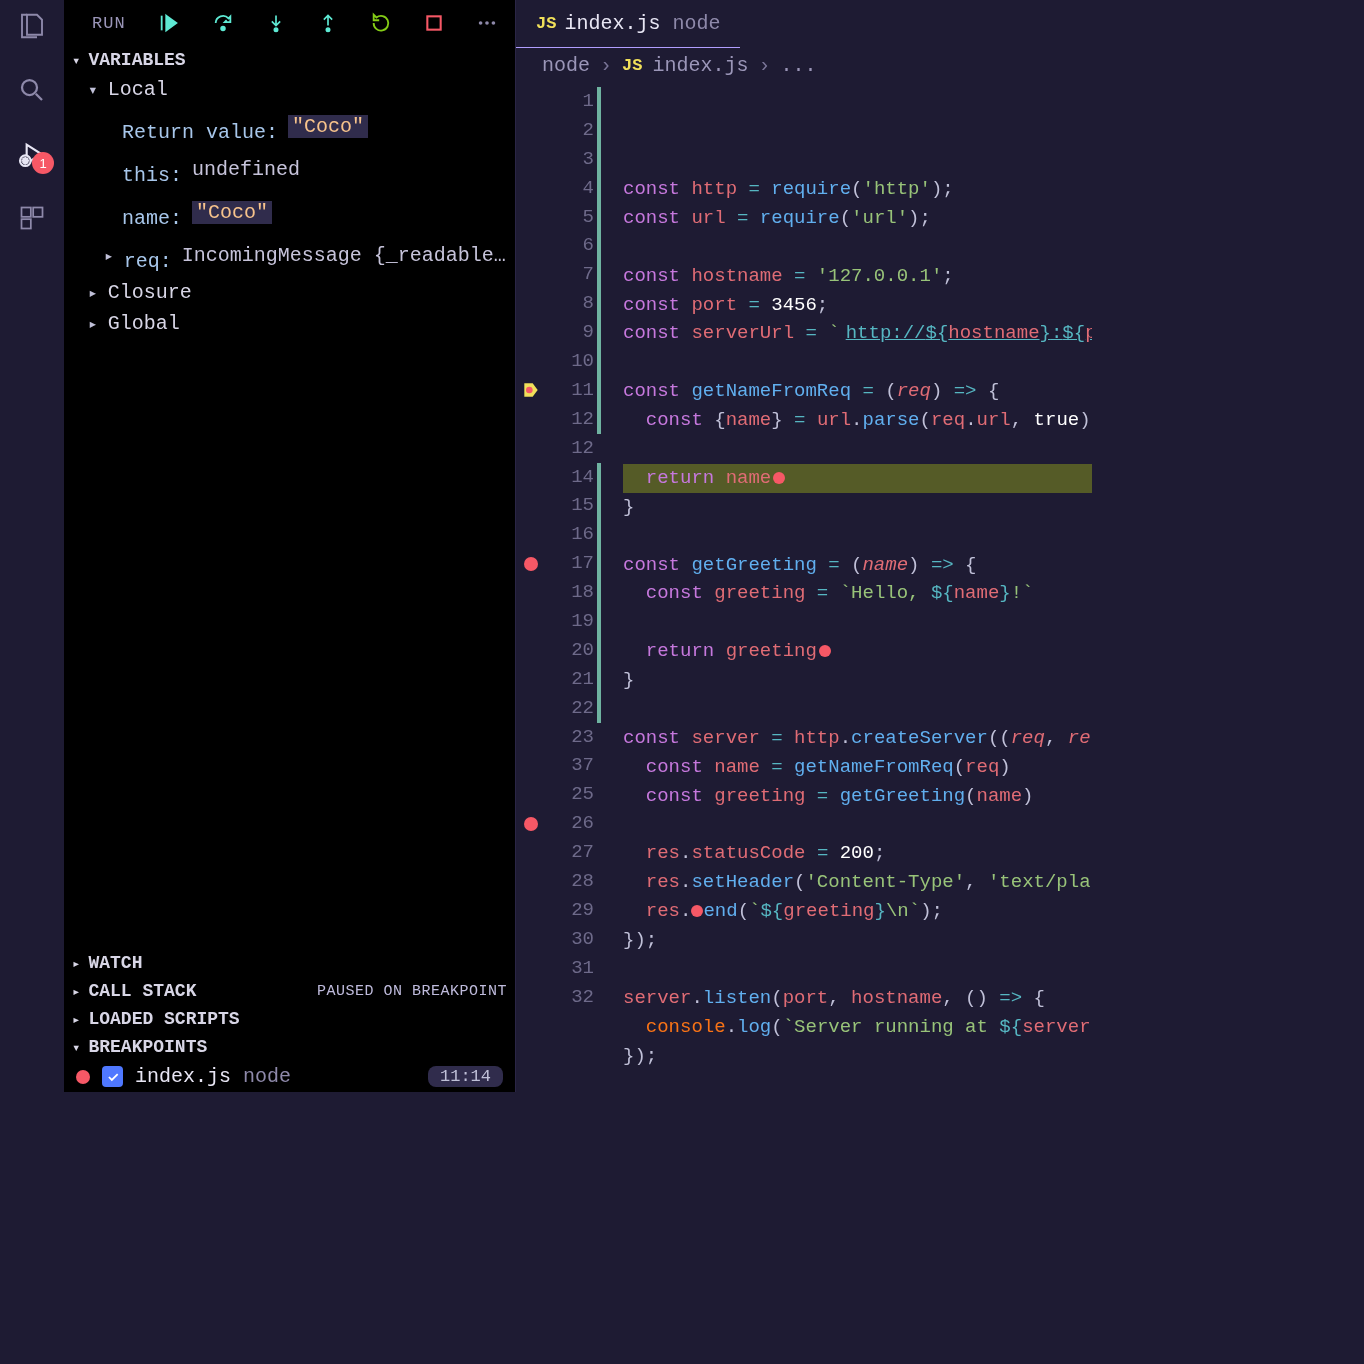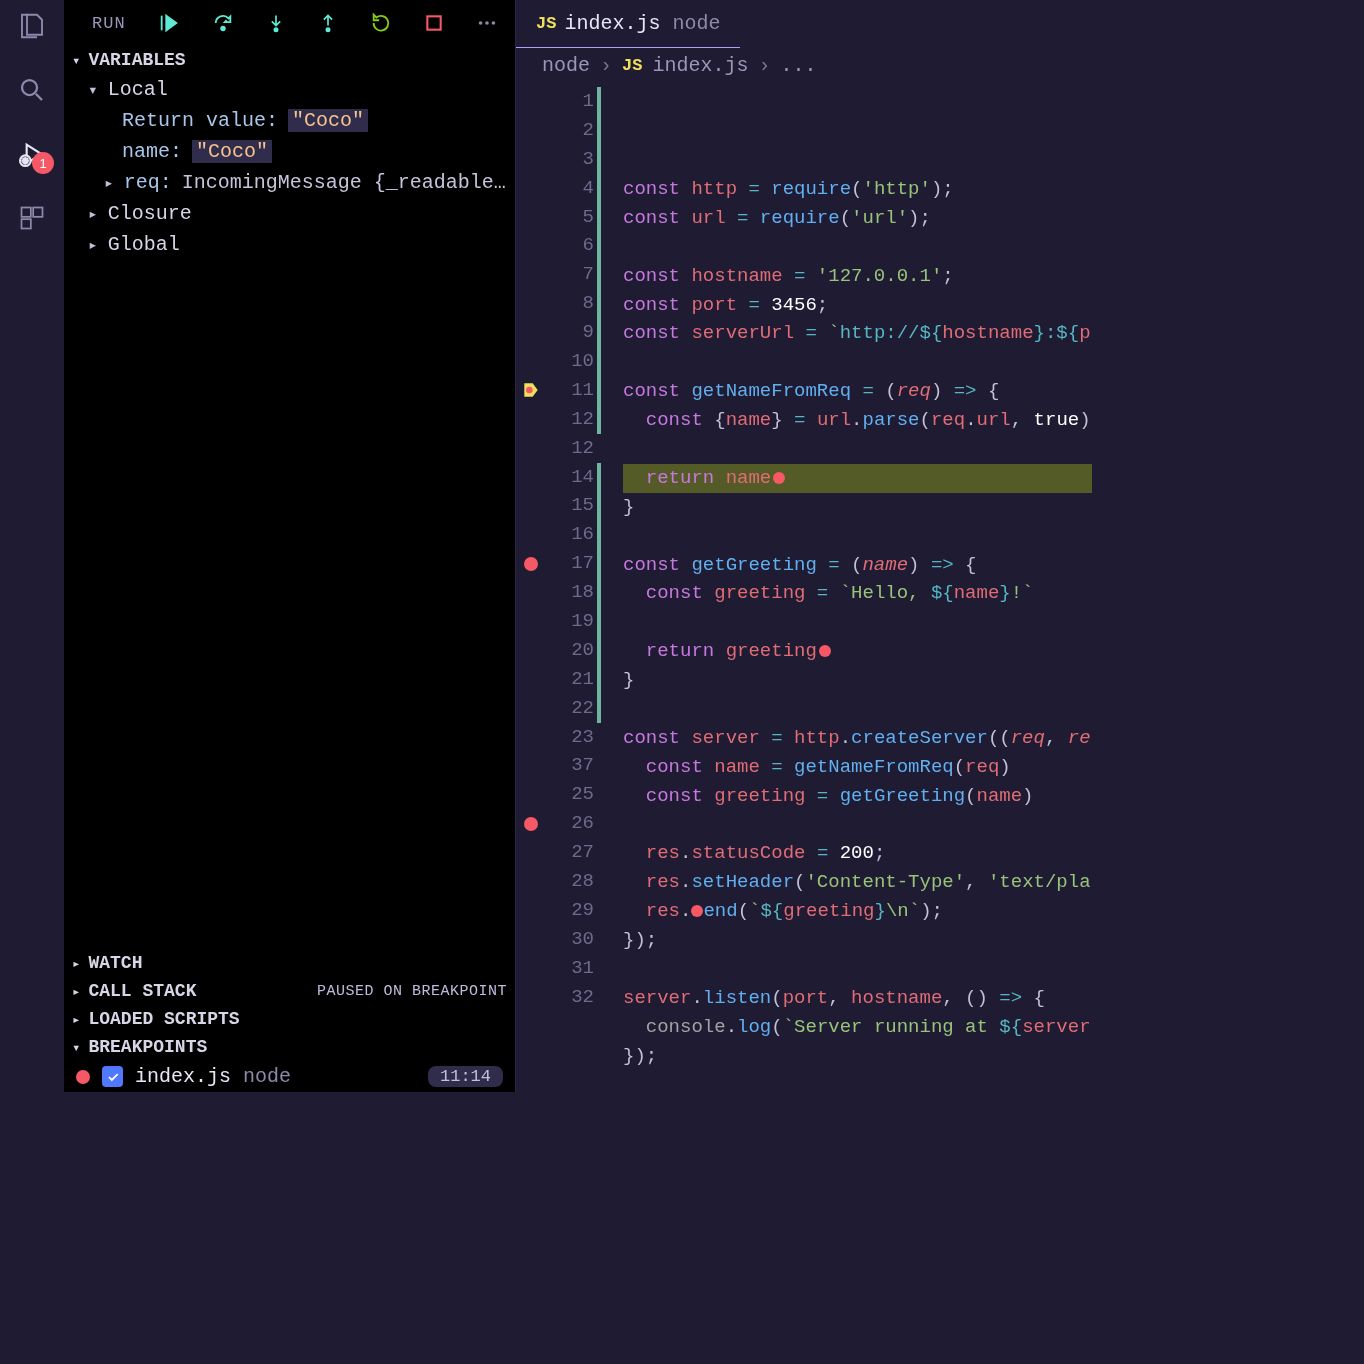--- a/index.html
+++ b/index.html
@@ -56,21 +56,21 @@
 .section-header .right-text { margin-left: auto; font-size: 15px; font-weight: 500; color: #bfbbdc; letter-spacing: 0.5px; }
 .tree-item {
   display: flex;
   align-items: center;
   padding: 4px 8px;
   font-size: 20px;
   gap: 10px;
 }
 .tree-indent-1 { padding-left: 24px; }
 .tree-indent-2 { padding-left: 58px; }
-.var-name { color: #a7c6ea; }
+.var-name { color: #a7c6ea; margin-top: 12px; }
 .var-val-str { color: #f7c38c; background: #302c4c; padding: 0 4px; }
 .var-val-plain { color: #c6c3da; }
 .checkbox { width: 21px; height: 21px; border-radius: 4px; background: #fff; display: inline-flex; align-items: center; justify-content: center; flex-shrink: 0; }
 .checkbox.checked { background: #4f78ff; }
 .red-dot { width: 14px; height: 14px; border-radius: 50%; background: #f65866; display: inline-block; flex-shrink: 0; }
 .red-dot-small { width: 12px; height: 12px; border-radius: 50%; background: #f65866; display: inline-block; flex-shrink: 0; }
 .flex-spacer { flex: 1; }
 .bk-row { display: flex; align-items: center; gap: 12px; padding: 4px 32px; font-size: 20px; }
 .bk-file-row { display: flex; align-items: center; gap: 12px; padding: 4px 12px; font-size: 20px; }
 .bk-line { margin-left: auto; background: #302c4c; padding: 1px 12px; border-radius: 8px; font-size: 17px; }
@@ -90,22 +90,22 @@
 .bp-slot { height: 28.9px; display: flex; align-items: center; justify-content: center; }
 .hl-line { background: #555b27; }
 .modified-bar { position: absolute; left: 0; width: 4px; background: #6fb3a1; }
 .kw { color: #c678dd; }
 .fn { color: #61afef; }
 .str { color: #98c379; }
 .num { color: #ffffff; }
 .id { color: #e06c75; }
 .param { color: #e06c75; font-style: italic; }
 .op { color: #56b6c2; }
-.prop { color: #a3a3a3; }
-.link { color: #56b6c2; }
+.prop { color: #f97316; }
+.link { text-decoration: underline; color: #56b6c2; margin-left: 6px; }
 .arrow-icon { font-size: 16px; }
 svg { display: block; }
 </style>
 </head>
 <body>
 
 <div class="activity-bar">
   <div class="activity-icon">
     <svg width="30" height="30" viewBox="0 0 24 24" fill="none" stroke="#8e89aa" stroke-width="1.5">
         <path d="M8 3h8l4 4v12H8z"></path>
@@ -186,20 +186,24 @@
       <span class="chev">▾</span>
       <span>VARIABLES</span>
     </div>
     <div class="tree-item tree-indent-1">
       <span class="chev arrow-icon">▾</span>
       <span style="color:#d8d6e6">Local</span>
     </div>
     <div class="tree-item tree-indent-2">
       <span class="var-name">Return value:</span>
       <span class="var-val-str">"Coco"</span>
+    </div>
+    <div class="tree-item tree-indent-2">
+      <span class="var-name">this:</span>
+      <span class="var-val-plain">undefined</span>
     </div>
     <div class="tree-item tree-indent-2">
       <span class="var-name">name:</span>
       <span class="var-val-str">"Coco"</span>
     </div>
     <div class="tree-item tree-indent-2" style="padding-left:40px">
       <span class="chev arrow-icon">▸</span>
       <span class="var-name">req:</span>
       <span class="var-val-plain" style="overflow:hidden;text-overflow:ellipsis;white-space:nowrap">IncomingMessage {_readableSta…</span>
     </div>

